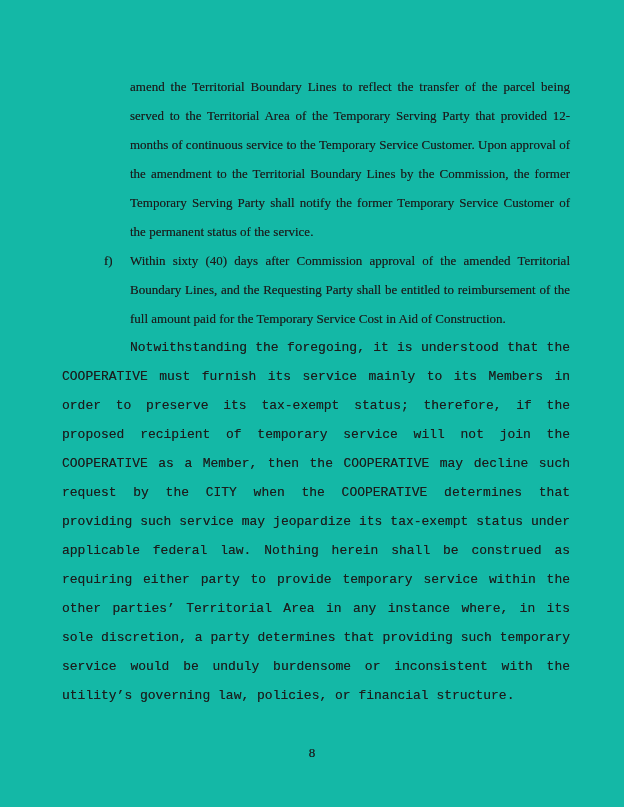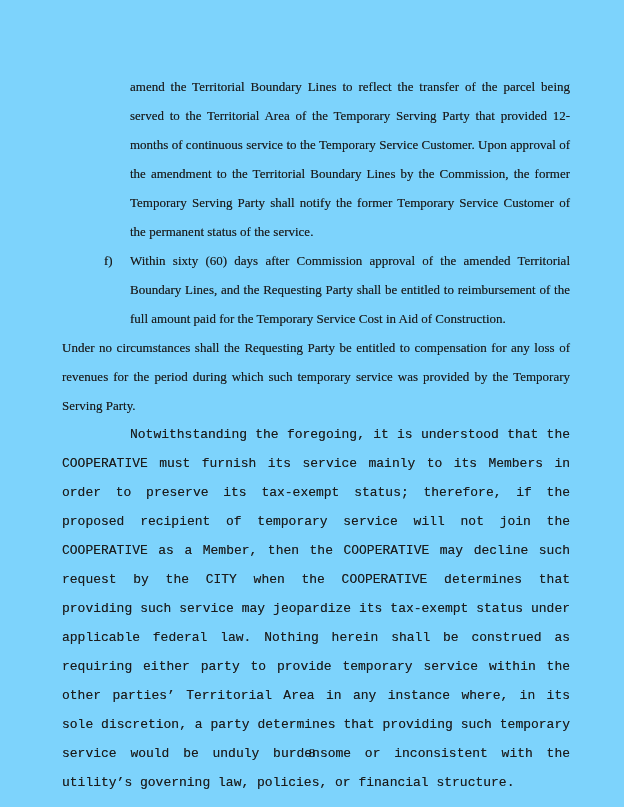--- a/index.html
+++ b/index.html
@@ -4,21 +4,21 @@
 <style>
   html, body {
     margin: 0;
     padding: 0;
     background: #ffffff;
   }
   .page {
     position: relative;
     width: 624px;
     height: 807px;
-    background: #7dd3fc;
+    background: #14b8a6;
     box-sizing: border-box;
     padding: 72px 54px 0 62px;
     font-family: "Liberation Serif", "DejaVu Serif", serif;
     font-size: 13px;
     line-height: 29px;
     color: #1c1c1c;
     overflow: hidden;
     text-shadow: 0 0 0.5px rgba(20,20,20,0.55);
   }
   .page p {
@@ -66,23 +66,22 @@
 <body>
 
 <div class="page">
 
   <div class="indented-block">
     <p>amend the Territorial Boundary Lines to reflect the transfer of the parcel being served to the Territorial Area of the Temporary Serving Party that provided 12-months of continuous service to the Temporary Service Customer.  Upon approval of the amendment to the Territorial Boundary Lines by the Commission, the former Temporary Serving Party shall notify the former Temporary Service Customer of the permanent status of the service.</p>
   </div>
 
   <div class="list-item">
     <span class="marker">f)</span>
-    <p>Within sixty (60) days after Commission approval of the amended Territorial Boundary Lines, and the Requesting Party shall be entitled to reimbursement of the full amount paid for the Temporary Service Cost in Aid of Construction.</p>
+    <p>Within sixty (40) days after Commission approval of the amended Territorial Boundary Lines, and the Requesting Party shall be entitled to reimbursement of the full amount paid for the Temporary Service Cost in Aid of Construction.</p>
   </div>
 
-  <p class="body-par">Under no circumstances shall the Requesting Party be entitled to compensation for any loss of revenues for the period during which such temporary service was provided by the Temporary Serving Party.</p>
 
   <p class="body-par first-line-indent">Notwithstanding the foregoing, it is understood that the COOPERATIVE must furnish its service mainly to its Members in order to preserve its tax-exempt status; therefore, if the proposed recipient of temporary service will not join the COOPERATIVE as a Member, then the COOPERATIVE may decline such request by the CITY when the COOPERATIVE determines that providing such service may jeopardize its tax-exempt status under applicable federal law. Nothing herein shall be construed as requiring either party to provide temporary service within the other parties’ Territorial Area in any instance where, in its sole discretion, a party determines that providing such temporary service would be unduly burdensome or inconsistent with the utility’s governing law, policies, or financial structure.</p>
 
 
   <div class="page-number">8</div>
 
 </div>
 
 </body></html>

